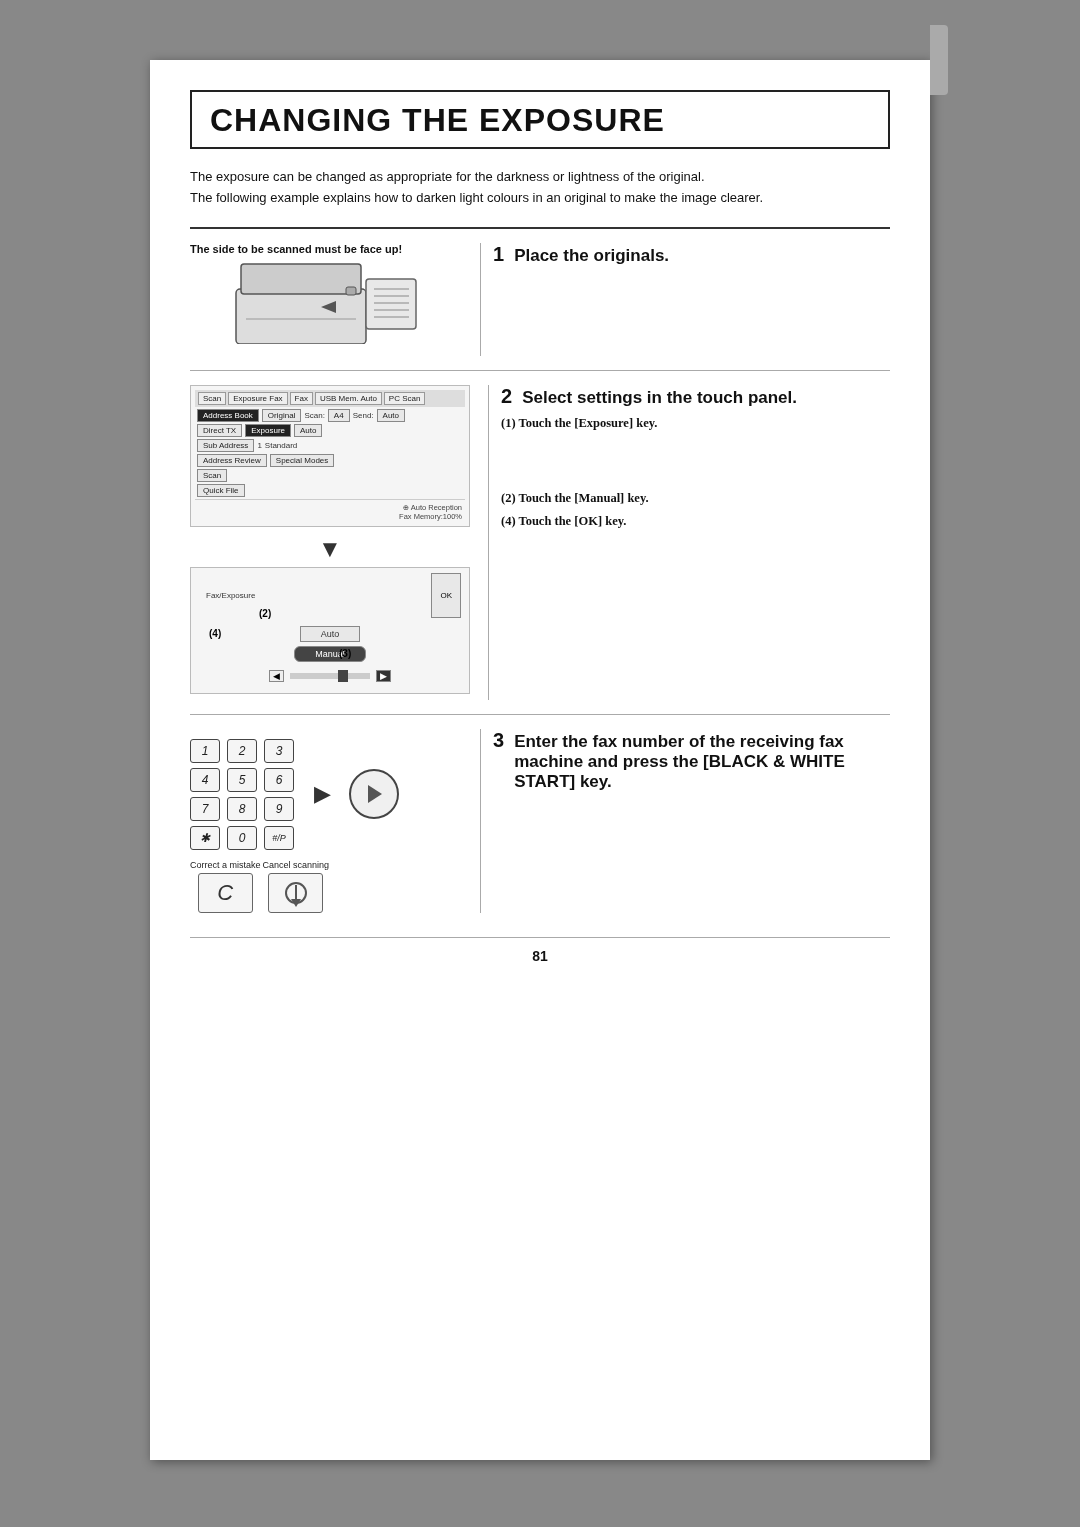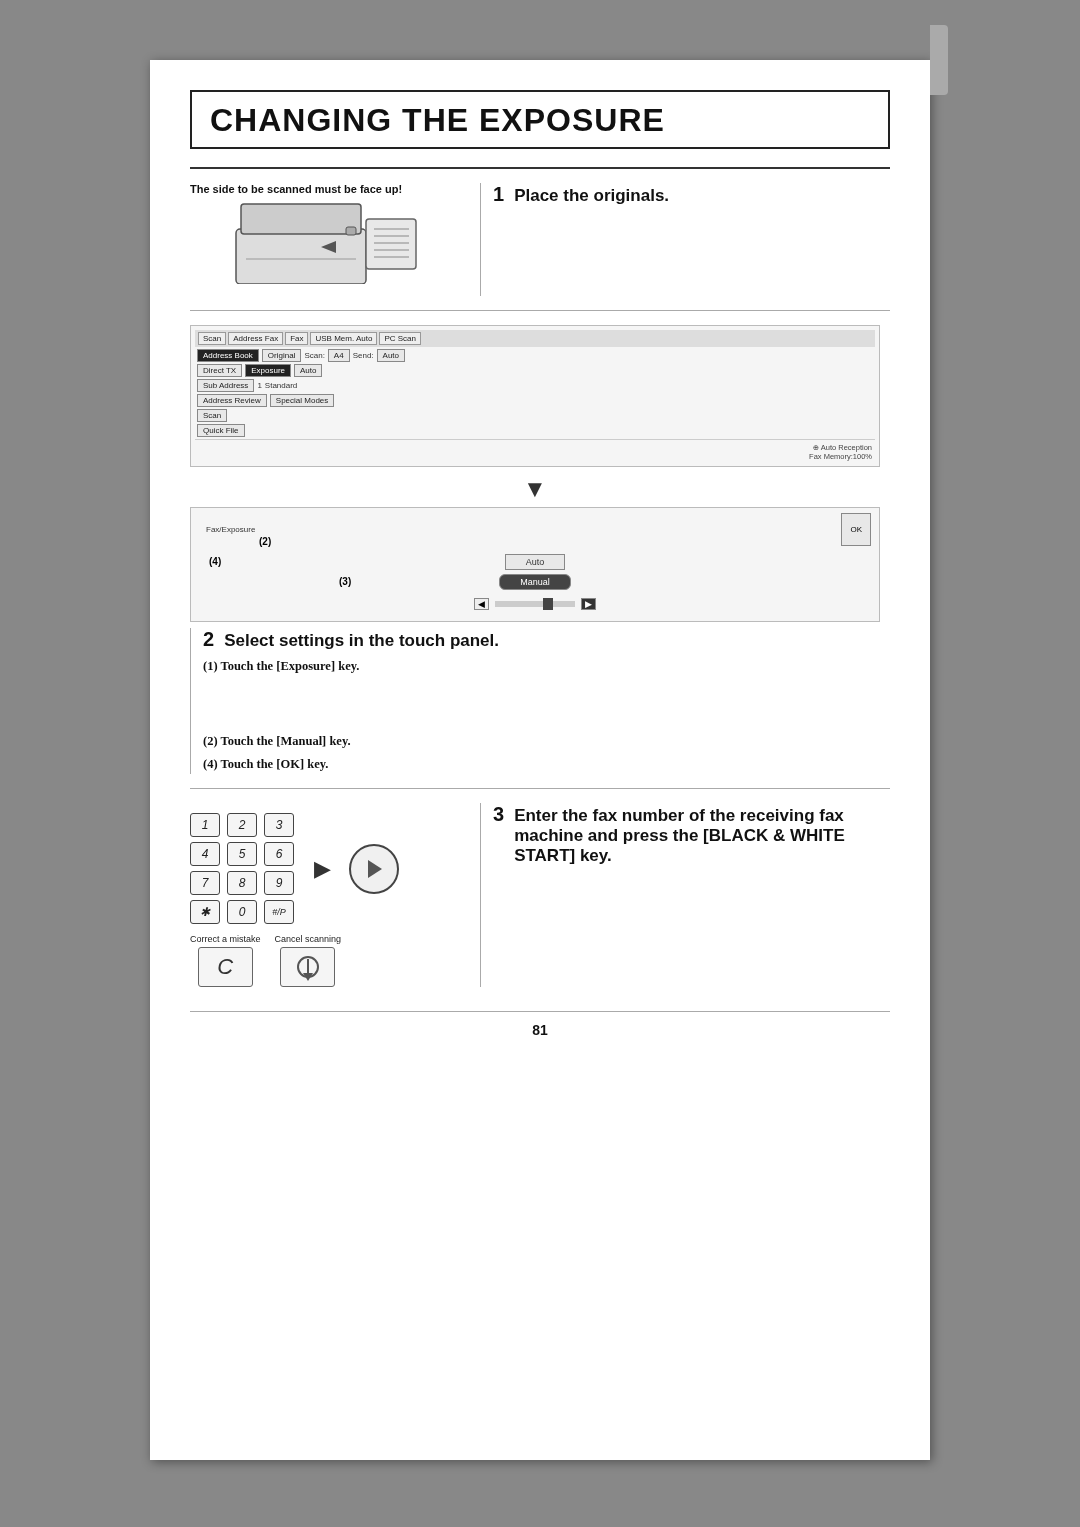--- a/index.html
+++ b/index.html
@@ -158,21 +158,21 @@
       align-items: center;
       margin-bottom: 4px;
     }
     .exposure-title {
       font-size: 8px;
       color: #333;
       padding-left: 7px;
     }
     .exposure-ok {
       font-size: 8px;
-      padding: 11px 8px;
+      padding: 17px 8px;
       border: 1px solid #888;
       background: #e8e8e8;
     }
     .exposure-options {
       display: flex;
       flex-direction: column;
       align-items: center;
       gap: 4px;
       padding: 4px 0;
     }
@@ -249,21 +249,21 @@
       display: flex;
       align-items: center;
       justify-content: center;
       font-size: 20px;
       font-style: italic;
       color: #333;
       background: #f5f5f5;
     }
     .action-btns-row {
       display: flex;
-      gap: 14px;
+      gap: 2px;
     }
 
     
     .sub-step {
       font-size: 12.5px;
       font-weight: bold;
       color: #111;
       margin: 8px 0 2px 0;
       font-family: Liberation Serif, serif;
     }
@@ -320,22 +320,22 @@
       padding-right: 18px;
     }
     .step1-right {
       flex: 1;
       padding-left: 12px;
       border-left: 1.5px solid #aaa;
     }
 
     .step2-row {
       display: flex;
-      flex-direction: column;
-      gap: 0;
+      flex-direction: row;
+      gap: 8px;
       border-top: 1.5px solid #aaa;
       padding: 14px 0 14px 0;
     }
     .step2-left {
       flex: 0 0 290px;
       padding-right: 10px;
     }
     .step2-right {
       flex: 1;
       padding-left: 12px;
@@ -365,20 +365,24 @@
 <div class="page">
   <div style="position:relative;">
     <div class="side-tab"></div>
   </div>
   <div class="content">
 
     <div class="title-bar">
       <h1>CHANGING THE EXPOSURE</h1>
     </div>
 
+    <div class="intro-text">
+      <span>The exposure can be changed as appropriate for the darkness or lightness of the original.</span><br>
+      <span>The following example explains how to darken light colours in an original to make the image clearer.</span>
+    </div>
 
     <div class="step1-row">
       <div class="step1-left">
         <div class="scanner-label">The side to be scanned must be face up!</div>
 
         <div class="scanner-area">
           <svg width="200" height="85" viewBox="0 0 200 85">
 
             <rect x="10" y="30" width="130" height="55" rx="4" fill="#ddd" stroke="#555" stroke-width="1.5"></rect>
 
@@ -407,21 +411,21 @@
         </div>
       </div>
     </div>
 
     <div class="step2-row">
       <div class="step2-left">
 
         <div class="panel-container">
           <div class="panel-header">
             <span class="panel-tab">Scan</span>
-            <span class="panel-tab">Address Fax</span>
+            <span class="panel-tab">Exposure Fax</span>
             <span class="panel-tab">Fax</span>
             <span class="panel-tab">USB Mem. Auto</span>
             <span class="panel-tab">PC Scan</span>
           </div>
           <div class="panel-row">
             <span class="panel-btn highlighted">Address Book</span>
             <span class="panel-btn">Original</span>
             <span class="panel-label">Scan:</span>
             <span class="panel-btn">A4</span>
             <span class="panel-label">Send:</span>

